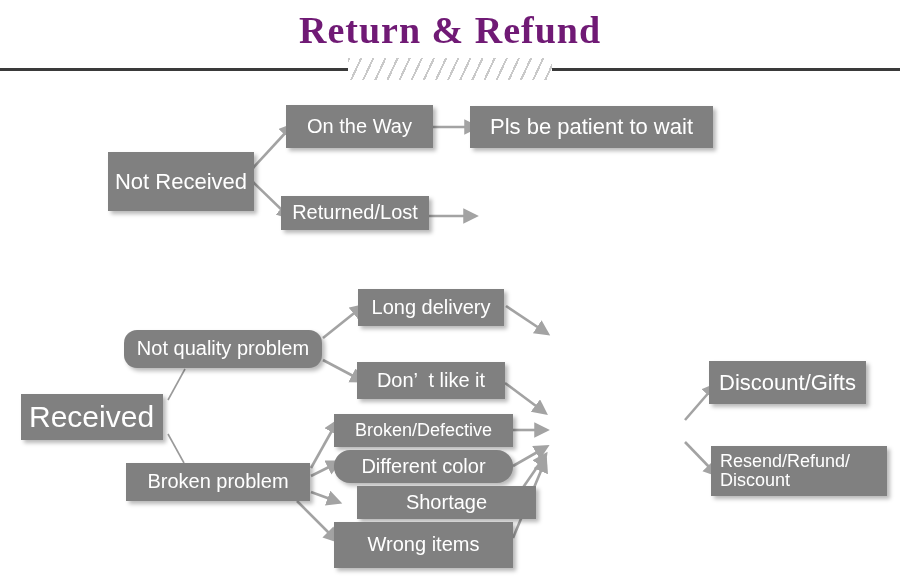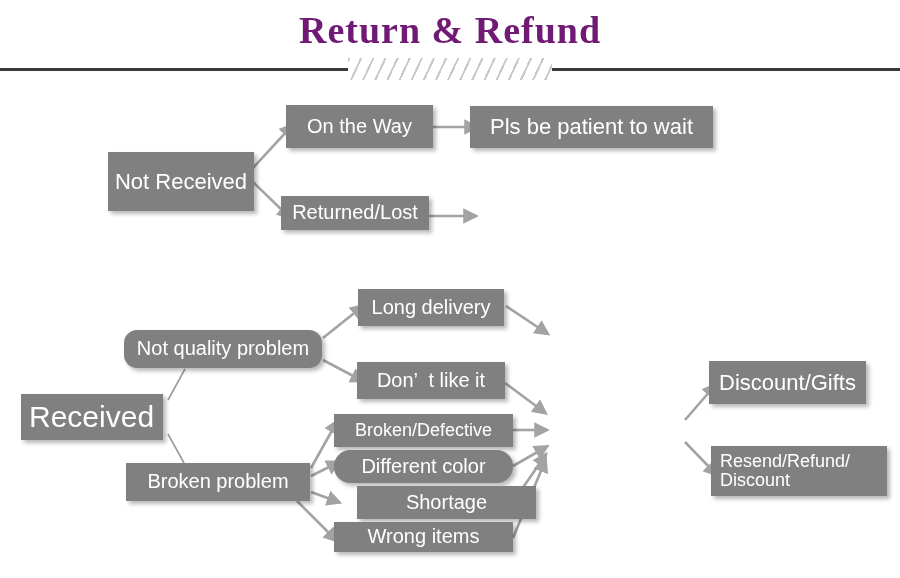--- a/index.html
+++ b/index.html
@@ -138,21 +138,21 @@
   <div class="node fs-sm" style="left:358px;top:289px;width:146px;height:37px;">Long delivery</div>
 
   <div class="node fs-xs" style="left:334px;top:414px;width:179px;height:33px;">Broken/Defective</div>
 
   <div class="node fs-sm" style="left:357px;top:362px;width:148px;height:37px;">Don’  t like it</div>
 
   <div class="node fs-sm" style="left:334px;top:450px;width:179px;height:33px;border-radius:16px;">Different color</div>
 
   <div class="node fs-sm" style="left:334px;top:486px;width:179px;height:33px;margin-left:23px;">Shortage</div>
 
-  <div class="node fs-sm" style="left:334px;top:522px;width:179px;height:30px;">Wrong items</div>
+  <div class="node fs-sm" style="left:334px;top:522px;width:179px;height:46px;">Wrong items</div>
 
 
   <div class="node fs-mid" style="left:709px;top:361px;width:157px;height:43px;">Discount/Gifts</div>
 
   <div class="node two-line fs-xs" style="left:711px;top:446px;width:176px;height:50px;">
     <span>Resend/Refund/</span>
     <span>Discount</span>
   </div>
 
 </div>

